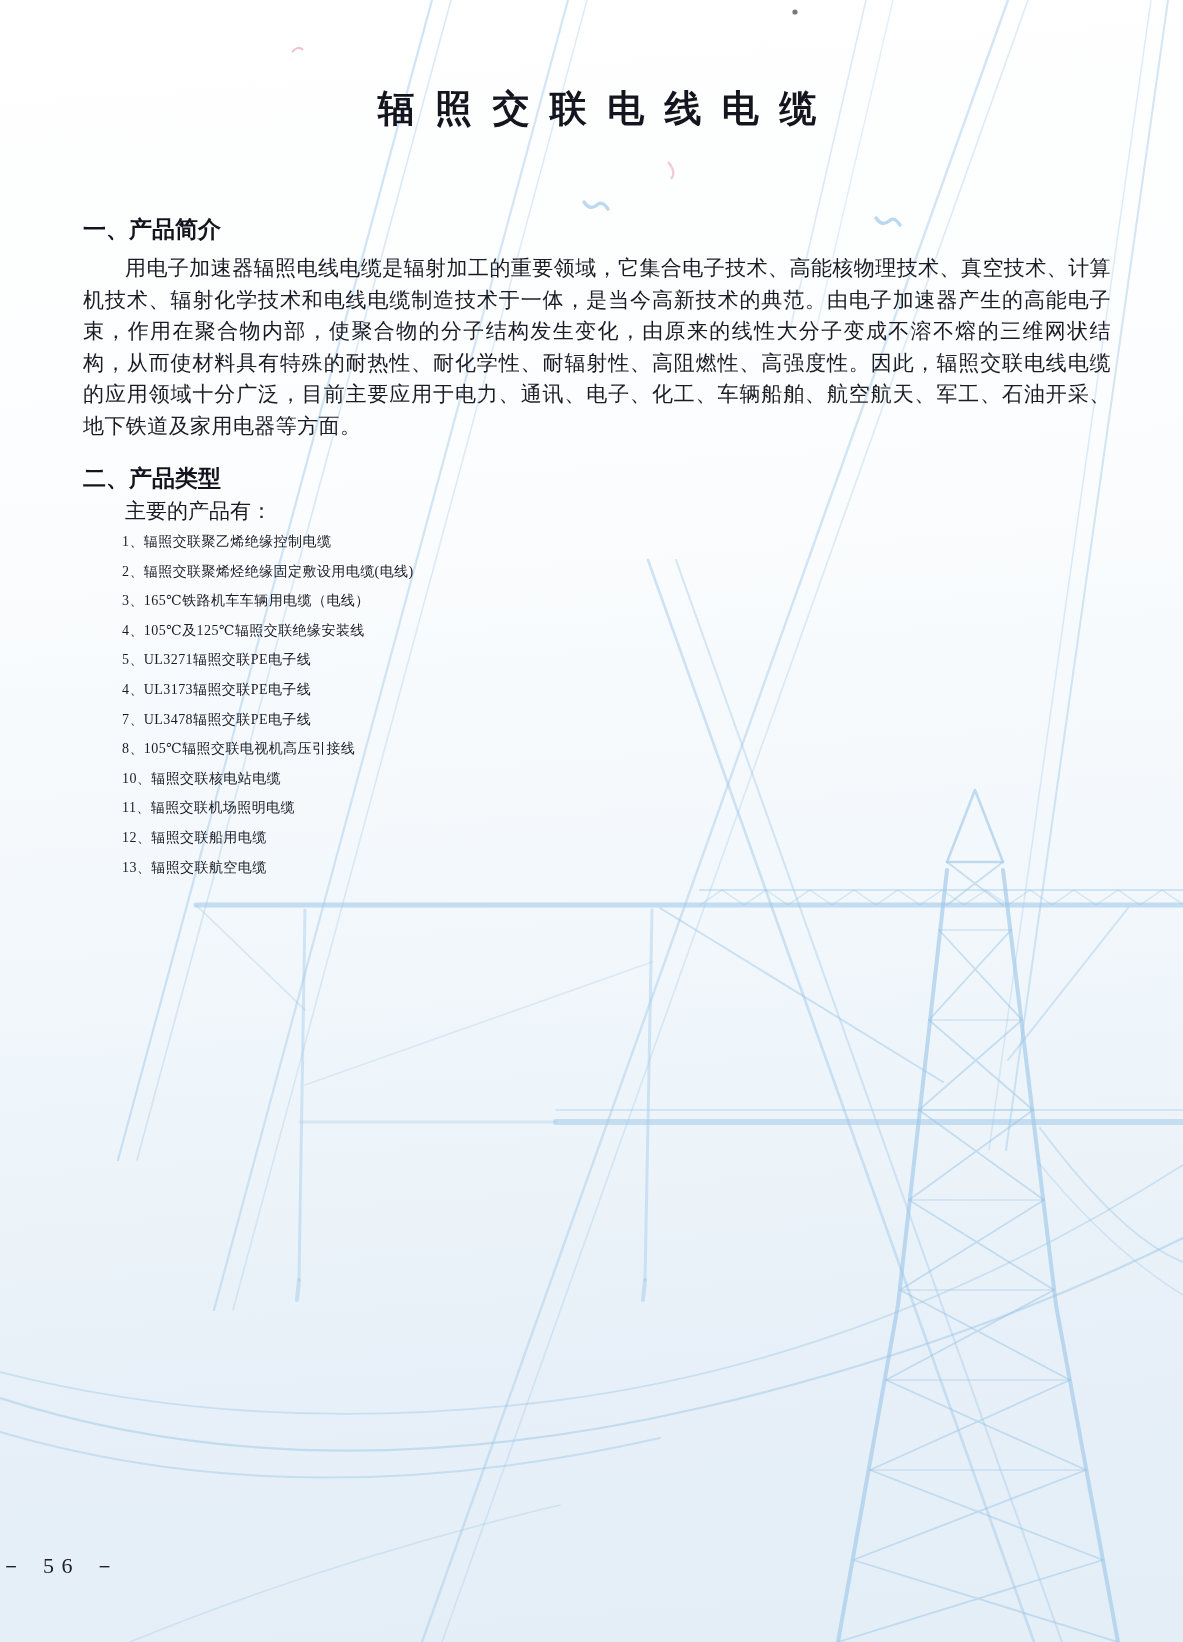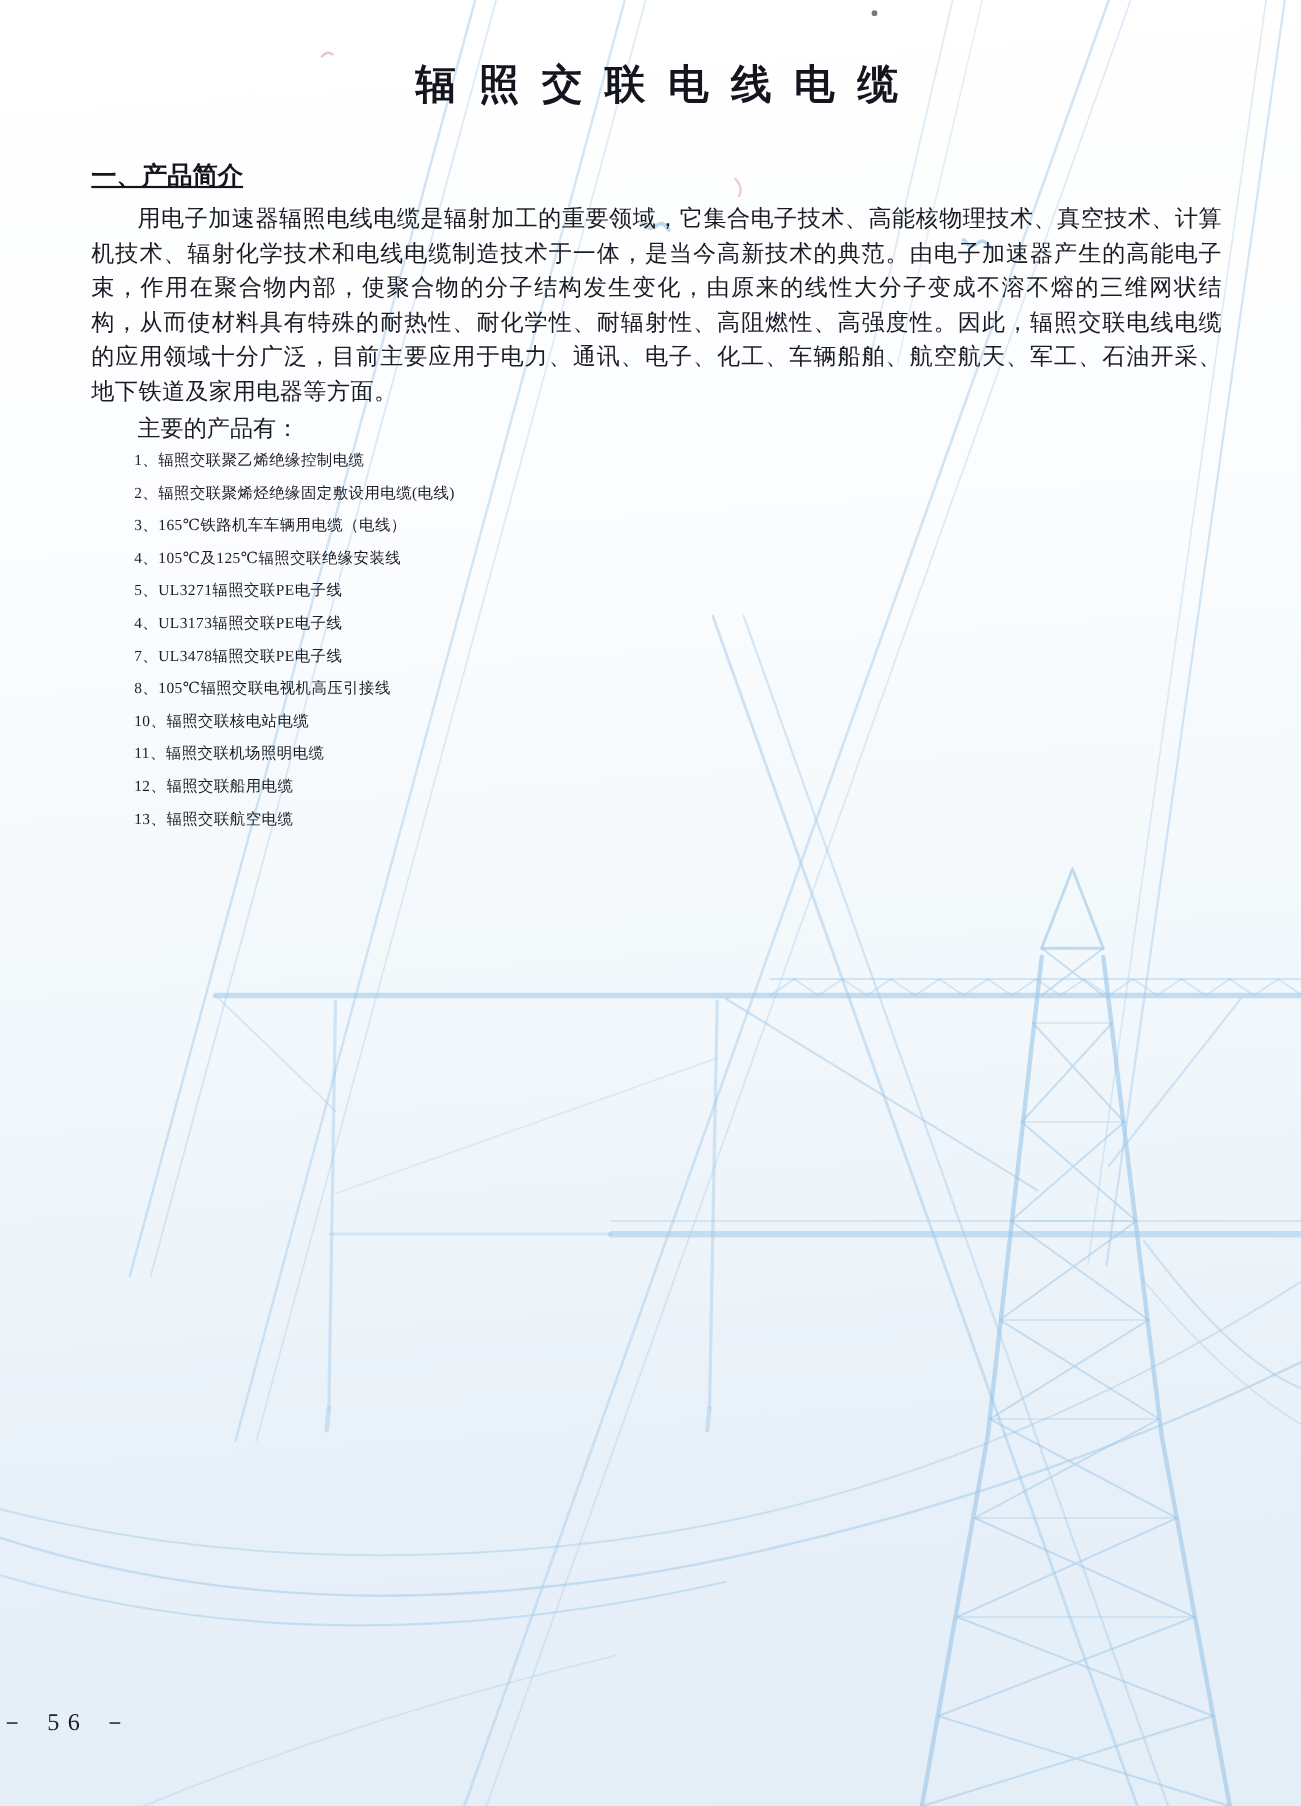--- a/index.html
+++ b/index.html
@@ -14,37 +14,37 @@
   }
   .bg-art {
     position:absolute; inset:0; z-index:0;
     pointer-events:none;
   }
   .content {
     position:absolute; z-index:2;
     left:83px; right:72px; top:0;
   }
   .doc-title {
-    margin:0; padding-top:52px;
+    margin:0; padding-top:84px;
     text-align:center;
     font-family:"Liberation Sans","DejaVu Sans",sans-serif;
     font-weight:700;
     font-size:37px;
     letter-spacing:0.55em;
     text-indent:0.55em;
     color:#15151f;
   }
   .sec-heading {
     margin:0;
     font-family:"Liberation Sans","DejaVu Sans",sans-serif;
     font-weight:700;
     font-size:23px;
     color:#14141e;
   }
-  .sec1-heading { margin-top:42px;text-decoration:underline; }
+  .sec1-heading { margin-top:80px; }
   .sec2-heading { margin-top:21px; }
   .para {
     margin:8px 0 0 0;
     font-size:21px;
     line-height:31.5px;
     text-align:justify;
     text-justify:inter-ideograph;
     text-indent:2em;
     letter-spacing:0.02em;
   }
@@ -155,20 +155,21 @@
   <div class="content">
 
     <h1 class="doc-title">辐照交联电线电缆</h1>
 
     <section>
       <h2 class="sec-heading sec1-heading">一、产品简介</h2>
       <p class="para">用电子加速器辐照电线电缆是辐射加工的重要领域，它集合电子技术、高能核物理技术、真空技术、计算机技术、辐射化学技术和电线电缆制造技术于一体，是当今高新技术的典范。由电子加速器产生的高能电子束，作用在聚合物内部，使聚合物的分子结构发生变化，由原来的线性大分子变成不溶不熔的三维网状结构，从而使材料具有特殊的耐热性、耐化学性、耐辐射性、高阻燃性、高强度性。因此，辐照交联电线电缆的应用领域十分广泛，目前主要应用于电力、通讯、电子、化工、车辆船舶、航空航天、军工、石油开采、地下铁道及家用电器等方面。</p>
     </section>
 
     <section>
+      <h2 class="sec-heading sec2-heading">二、产品类型</h2>
       <p class="list-intro">主要的产品有：</p>
 
       <div class="product-list">
         <div class="product-item">1、辐照交联聚乙烯绝缘控制电缆</div>
         <div class="product-item">2、辐照交联聚烯烃绝缘固定敷设用电缆(电线)</div>
         <div class="product-item">3、165℃铁路机车车辆用电缆（电线）</div>
         <div class="product-item">4、105℃及125℃辐照交联绝缘安装线</div>
         <div class="product-item">5、UL3271辐照交联PE电子线</div>
         <div class="product-item">4、UL3173辐照交联PE电子线</div>
         <div class="product-item">7、UL3478辐照交联PE电子线</div>

